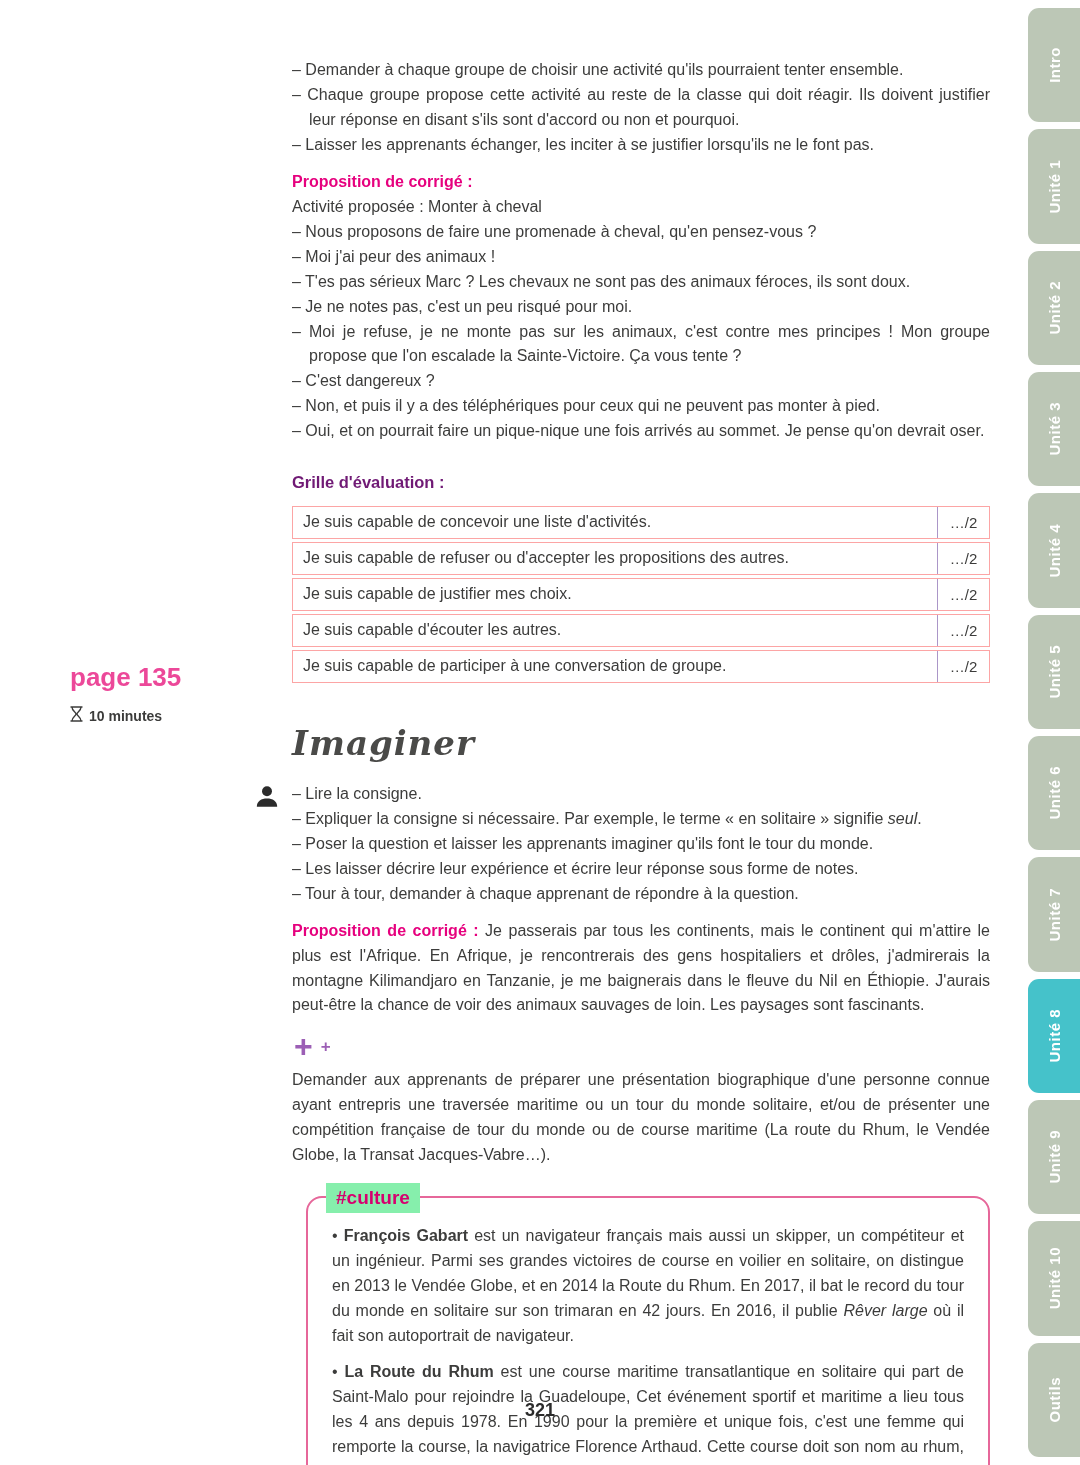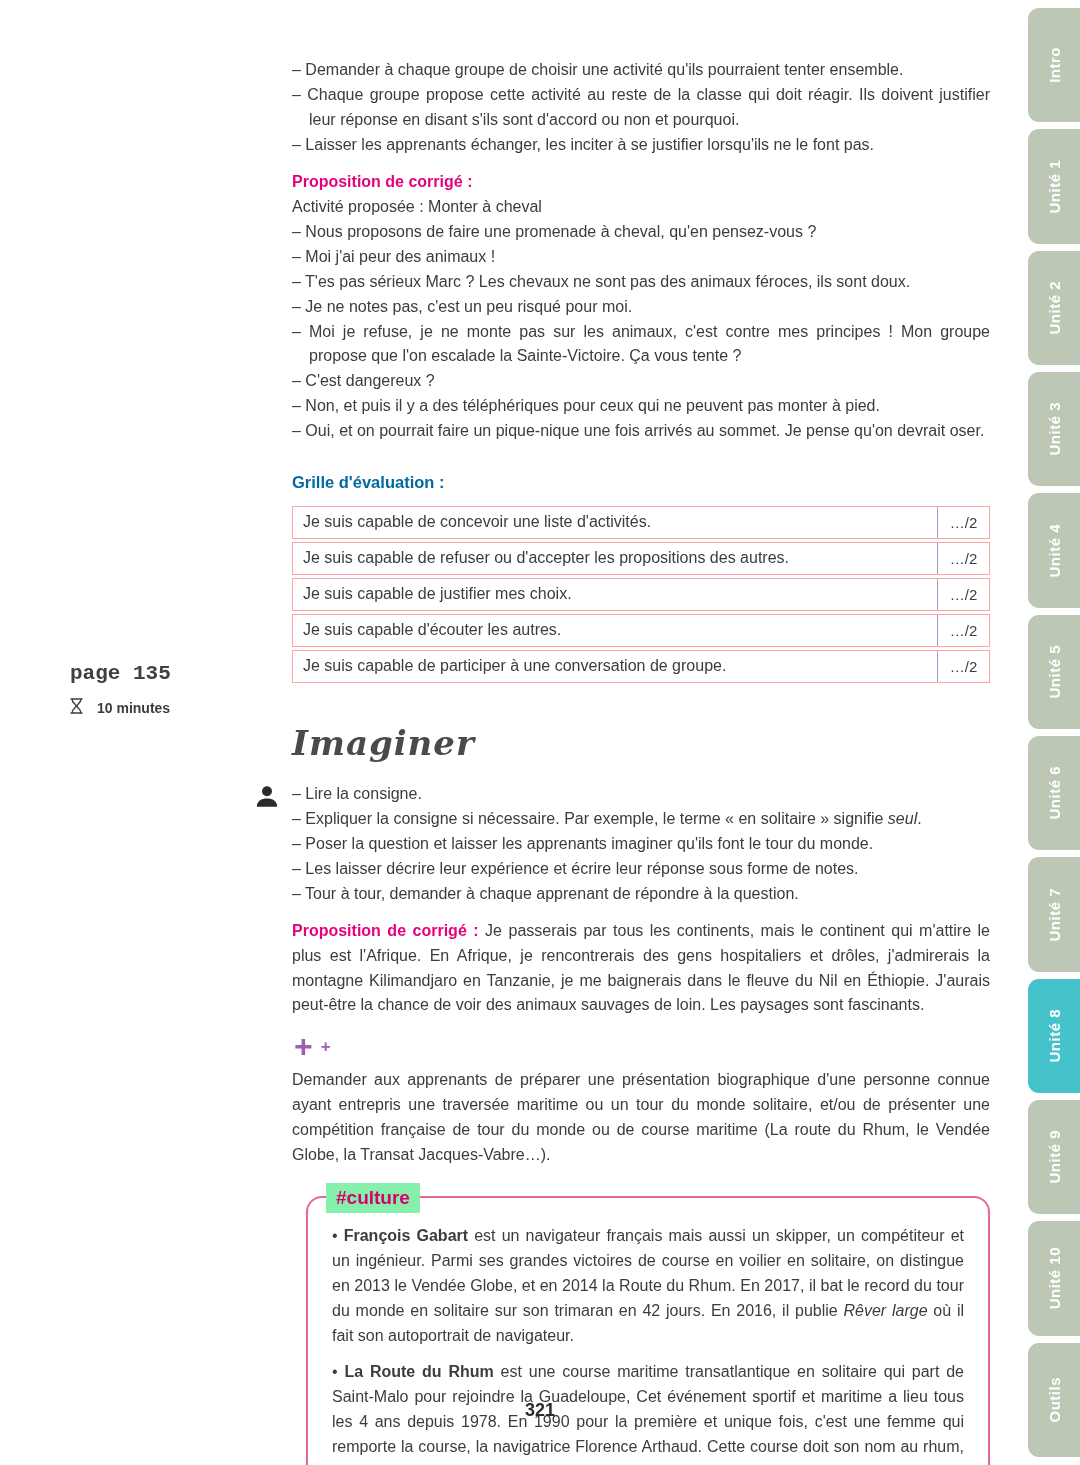--- a/index.html
+++ b/index.html
@@ -20,38 +20,38 @@
   }
   .tab span {
     writing-mode:vertical-rl; transform:rotate(180deg);
     color:#ffffff; font-weight:bold; font-size:15px; letter-spacing:.5px;
     white-space:nowrap;
   }
 
   
   .margin-note { position:absolute; left:70px; top:662px; width:190px; }
   .page-ref {
-    font-family:Liberation Mono, monospace; font-weight:bold;
-    font-size:21px; color:#404040;
+    font-family:Liberation Sans, sans-serif; font-weight:bold;
+    font-size:26px; color:#ec4899;
   }
   .duration {
     margin-top:13px; font-size:14px; font-weight:bold; color:#3c3c3b;
-    display:flex; align-items:center; gap:14px;
+    display:flex; align-items:center; gap:6px;
   }
 
   
   .content {
     position:absolute; left:292px; top:0; width:698px;
     padding-top:58px; font-size:16px; line-height:1.56; text-align:justify;
   }
   .hang { padding-left:17px; text-indent:-17px; }
   .pink { color:#e6007e; font-weight:bold; }
   .block-gap { margin-top:12px; }
 
-  .eval-title { margin-top:26px; font-weight:bold; font-size:16.5px; color:#0369a1; }
+  .eval-title { margin-top:26px; font-weight:bold; font-size:16.5px; color:#701a75; }
   .eval-table { margin-top:10px; }
   .eval-row {
     display:flex; border:1px solid #fca5a5; margin-bottom:3px; background:#fff;
     align-items:stretch;
   }
   .eval-label { flex:1; padding:3px 10px; text-align:left; }
   .eval-score {
     width:52px; border-left:1px solid #ab96c8;
     display:flex; align-items:center; justify-content:center; font-size:15px;
   }

